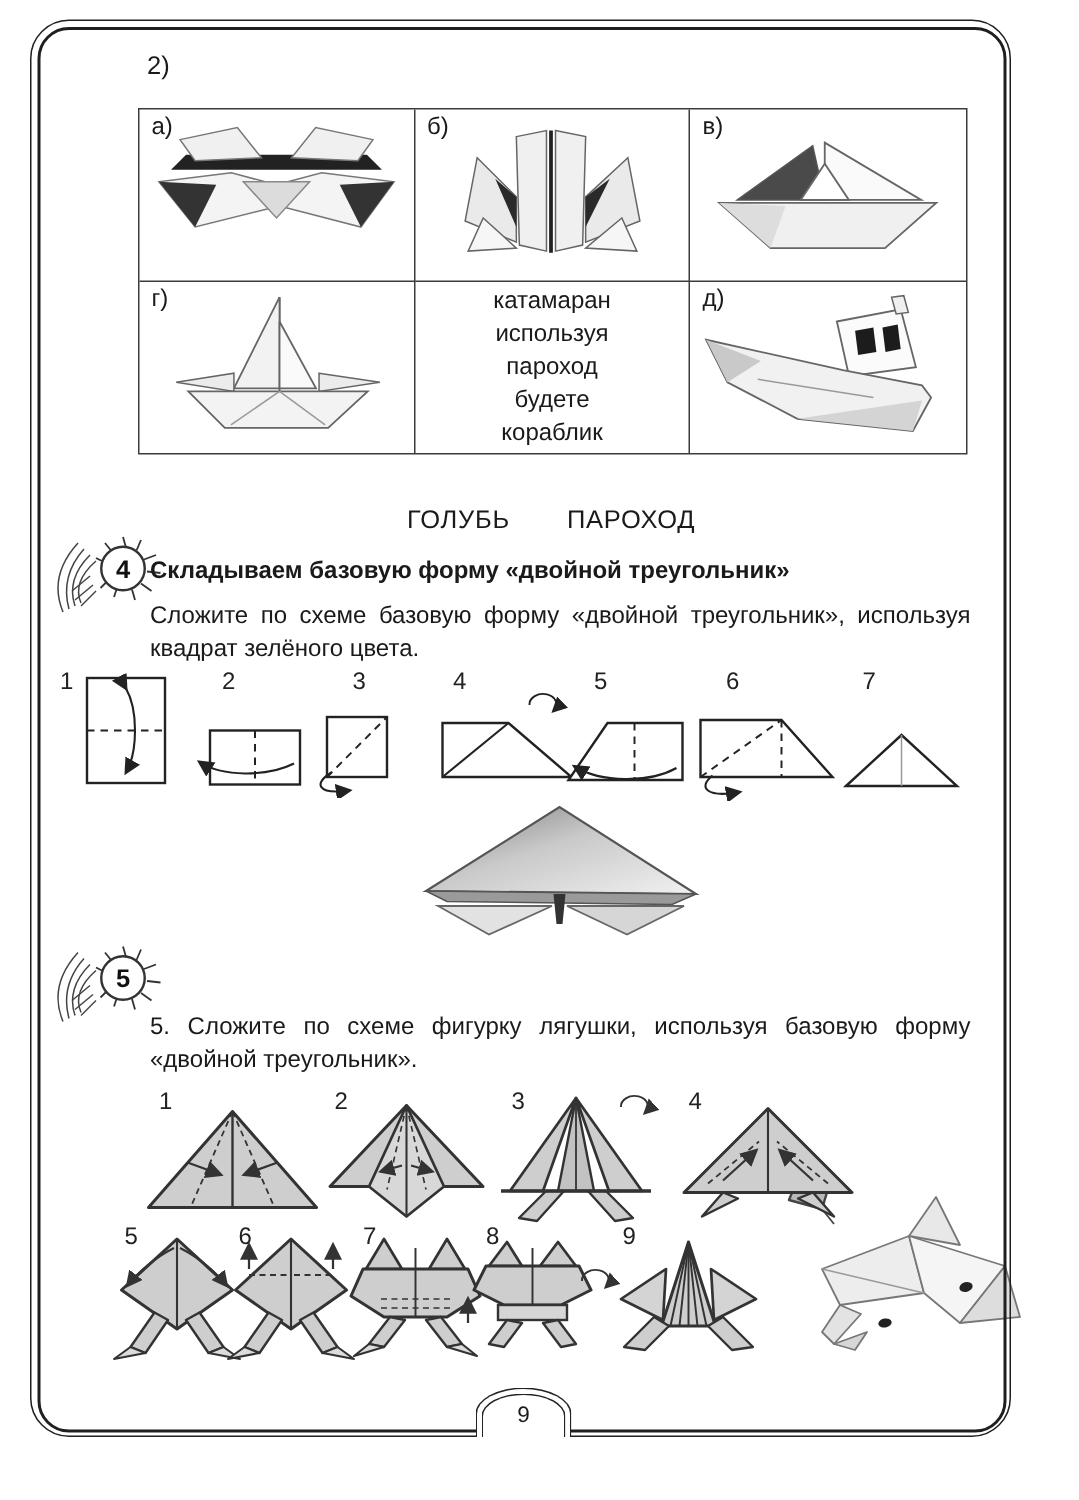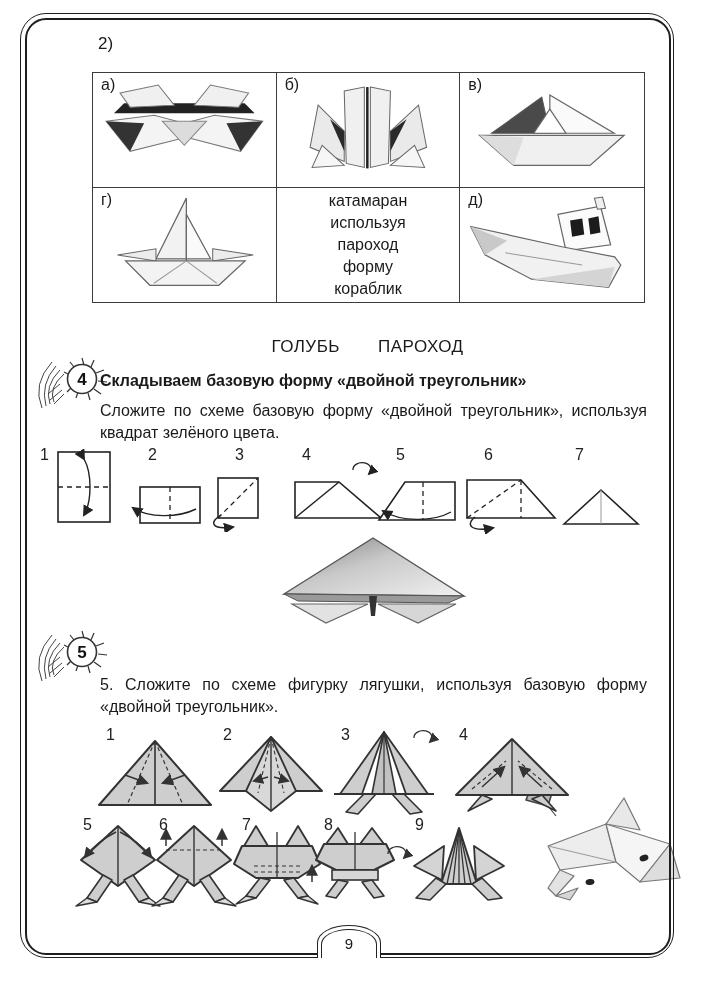--- a/index.html
+++ b/index.html
@@ -108,21 +108,21 @@
         <polygon points="32,72 150,72 124,96 56,96" fill="#f3f3f3" stroke="#666" stroke-width="1.2"></polygon>
         <line x1="92" y1="72" x2="60" y2="94" stroke="#999" stroke-width="1"></line>
         <line x1="92" y1="72" x2="122" y2="94" stroke="#999" stroke-width="1"></line>
       </svg>
     </div>
     <div class="cell">
       <div class="word-list">
         <span>катамаран</span>
         <span>используя</span>
         <span>пароход</span>
-        <span>форму</span>
+        <span>будете</span>
         <span>кораблик</span>
       </div>
     </div>
     <div class="cell">
       <span class="cell-label">д)</span>
       <svg viewBox="0 0 180 113">
         <polygon points="96,26 138,18 148,56 104,62" fill="#fbfbfb" stroke="#666" stroke-width="1.2"></polygon>
         <polygon points="108,32 120,30 122,46 110,48" fill="#1c1c1c"></polygon>
         <polygon points="126,30 136,28 138,44 128,46" fill="#1c1c1c"></polygon>
         <polygon points="132,10 140,9 143,20 135,21" fill="#f0f0f0" stroke="#666" stroke-width="1"></polygon>

